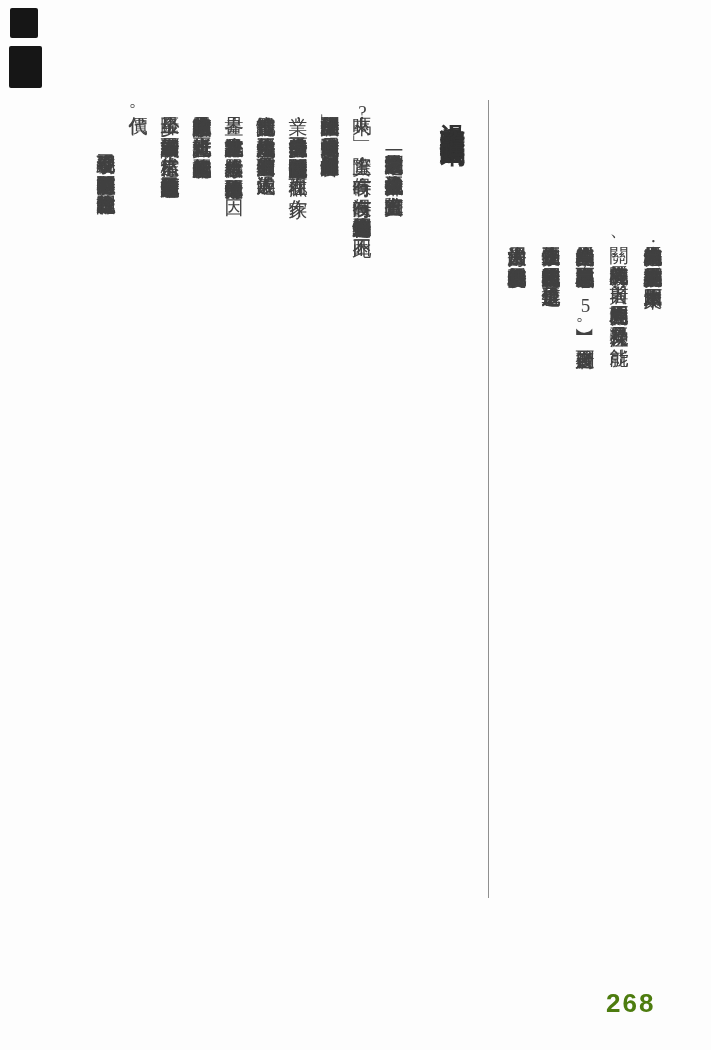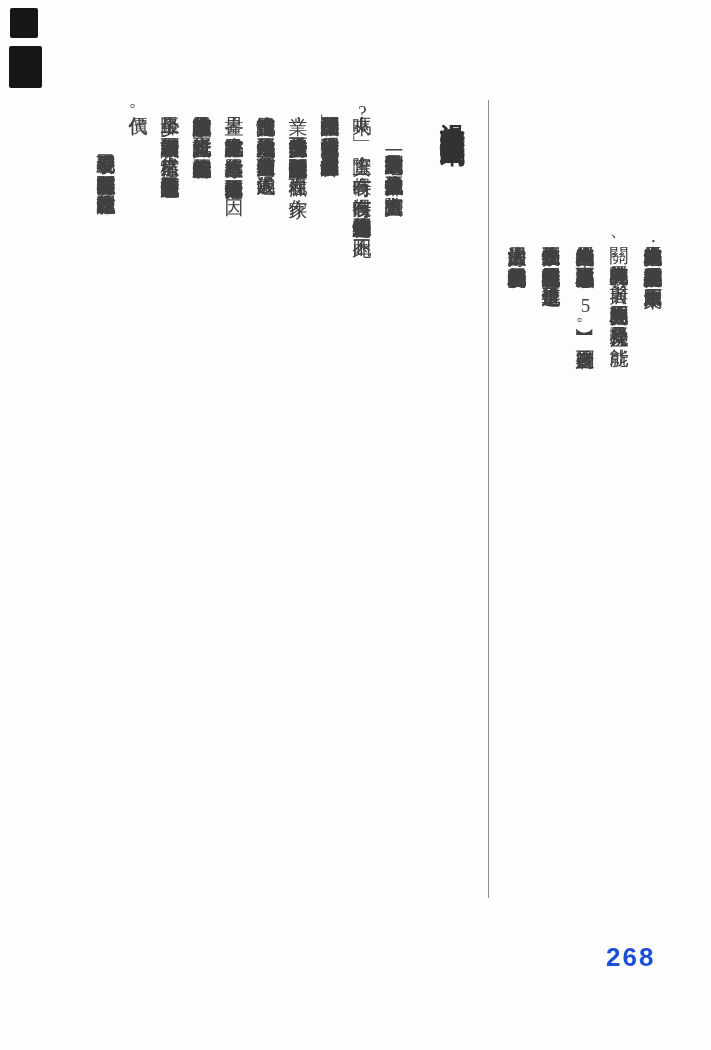--- a/index.html
+++ b/index.html
@@ -51,26 +51,26 @@
     top: 102px;
     right: 301px;
     width: 322px;
     height: 820px;
     font-size: 19px;
   }
   .body-block .vcol { line-height: 32px; }
   .page-number {
     position: absolute;
     left: 606px;
-    top: 942px;
+    top: 988px;
     font-family: "Liberation Sans", "DejaVu Sans", sans-serif;
     font-size: 26px;
     font-weight: bold;
     letter-spacing: 2px;
-    color: #1d4ed8;
+    color: #4d7c0f;
   }
   .scan-mark {
     position: absolute;
     background: #161616;
     border-radius: 2px;
   }
   .scan-mark.m1 { left: 10px; top: 8px;  width: 28px; height: 30px; }
   .scan-mark.m2 { left: 9px;  top: 46px; width: 33px; height: 42px; }
 </style>
 </head>

